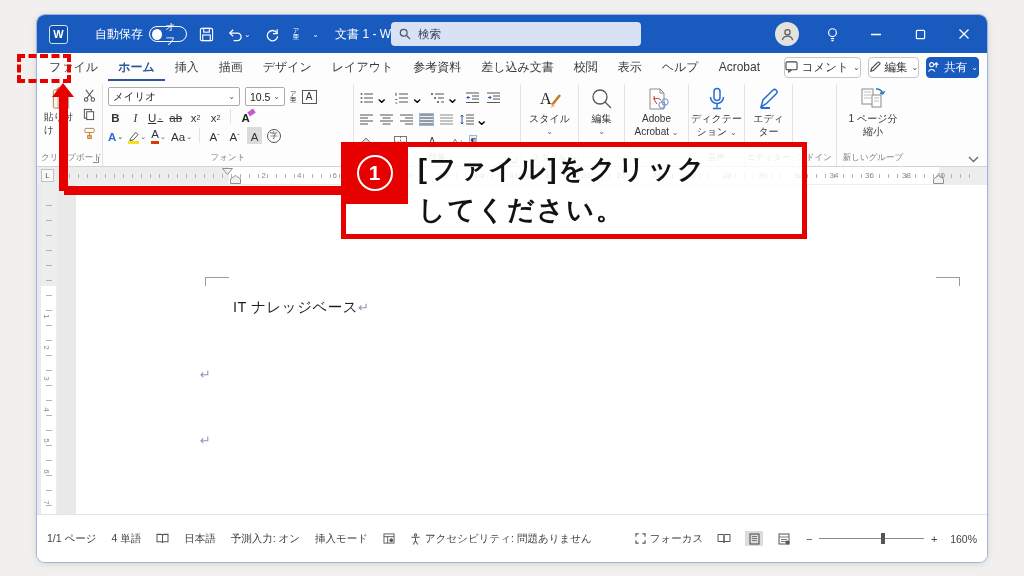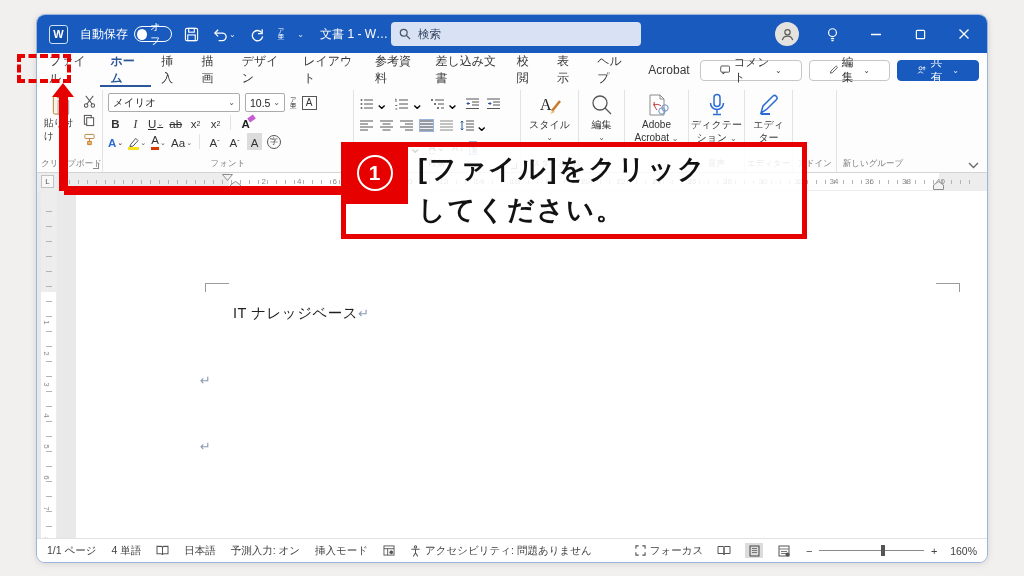--- a/index.html
+++ b/index.html
@@ -8,42 +8,42 @@
 
   
   .window { position:absolute; left:36px; top:14px; width:952px; height:549px; background:#fff;
             border:1px solid #9ab6dd; border-radius:9px; overflow:hidden; display:flex; flex-direction:column;
             box-shadow:0 1px 6px rgba(0,0,0,.12); }
 
   
   .titlebar { flex:0 0 38px; background:#185abd; color:#fff; display:flex; align-items:center; padding:0 12px; position:relative; font-size:12px; }
   .word-logo { width:19px; height:19px; background:#0f4fae; border:1px solid #cfe0f5; border-radius:3px;
                display:flex; align-items:center; justify-content:center; font-size:11px; font-weight:bold; color:#fff; margin-right:12px; }
-  .autosave { display:flex; align-items:center; gap:6px; margin-right:12px; }
+  .autosave { display:flex; align-items:center; gap:6px; margin-right:12px;margin-left:15px; }
   .toggle { width:38px; height:16px; border:1px solid #fff; border-radius:9px; display:flex; align-items:center; padding:0 2px; gap:3px; }
   .toggle .knob { width:11px; height:11px; border-radius:50%; background:#fff; }
   .toggle .state { font-size:10px; }
   .qat { display:flex; align-items:center; gap:13px; margin-right:10px; }
   .qat .ico { display:flex; align-items:center; }
   .ruby-mini { display:flex; flex-direction:column; line-height:6px; font-size:6.5px; text-align:center; }
   .chev { font-size:8px; opacity:.9; }
   .doc-title { margin-left:6px; white-space:nowrap; }
   .searchbox { position:absolute; left:354px; top:7px; width:250px; height:24px; background:#d8e2f4; border-radius:4px;
                display:flex; align-items:center; padding:0 8px; gap:7px; color:#33435e; font-size:11.5px; }
   .tb-right { margin-left:auto; display:flex; align-items:center; gap:22px; }
   .avatar { width:24px; height:24px; border-radius:50%; background:#e4e2df; display:flex; align-items:center; justify-content:center; }
   .winbtn { width:22px; display:flex; justify-content:center; }
 
   
   .tabrow { flex:0 0 28px; background:#fdfdfd; display:flex; align-items:stretch; padding:0 8px 0 2px; font-size:12px; color:#383838; }
   .tabs { display:flex; align-items:stretch; }
   .tab { display:flex; align-items:center; padding:0 10px; cursor:default; }
   .tab.active { color:#2b579a; font-weight:bold; box-shadow:inset 0 -2px 0 #2b579a; }
   .tab-actions { margin-left:auto; display:flex; align-items:center; gap:7px; }
-  .pill-btn { display:flex; align-items:center; gap:4px; height:21px; padding:0 19px; border:1px solid #c6c6c6; border-radius:4px; background:#fff; font-size:11.5px; color:#333; }
+  .pill-btn { display:flex; align-items:center; gap:4px; height:21px; padding:0 0; border:1px solid #c6c6c6; border-radius:4px; background:#fff; font-size:11.5px; color:#333; }
   .pill-btn.share { background:#185abd; border-color:#185abd; color:#fff; }
 
   
   .ribbon { flex:0 0 77px; background:#fdfdfd; border-bottom:1px solid #d4d4d4; display:flex; padding:3px 4px 0 4px; position:relative; }
   .group { position:relative; border-right:1px solid #e3e3e3; padding:0 3px 15px 3px; display:flex; }
   .group-label { position:absolute; bottom:2px; left:0; right:0; text-align:center; font-size:8.5px; color:#7b7b7b; white-space:nowrap; }
   .launcher { position:absolute; right:3px; bottom:3px; width:6px; height:6px; border-right:1px solid #8a8a8a; border-bottom:1px solid #8a8a8a; }
   .paste-btn { width:34px; display:flex; flex-direction:column; align-items:center; font-size:9.5px; color:#333; padding-top:3px; gap:1px; }
   .minicol { display:flex; flex-direction:column; justify-content:flex-start; gap:4px; padding:4px 2px 0 4px; }
   .mbtn { width:16px; height:15px; display:flex; align-items:center; justify-content:center; }
@@ -86,21 +86,21 @@
               background:repeating-linear-gradient(to bottom, transparent 0 14px, #b3b3b3 14px 15px); }
   .vr-num { position:absolute; left:3px; font-size:8px; color:#8a8a8a; transform:rotate(90deg); }
   .page { position:absolute; left:39px; top:0; right:0; bottom:0; background:#fff; }
   .cmark-l { position:absolute; left:129px; top:92px; width:24px; height:9px; border-top:1px solid #9b9b9b; border-left:1px solid #9b9b9b; }
   .cmark-r { position:absolute; left:860px; top:92px; width:24px; height:9px; border-top:1px solid #9b9b9b; border-right:1px solid #9b9b9b; }
   .doc-heading { position:absolute; left:157px; top:113px; font-size:14.5px; color:#1f1f1f; letter-spacing:.5px; }
   .pmark { color:#8b9ab5; font-size:13px; }
   .pmark-line { position:absolute; left:124px; font-size:13px; color:#8b9ab5; }
 
   
-  .statusbar { flex:0 0 19px; background:#fff; border-top:1px solid #e2e2e2; display:flex; align-items:center; padding:4px 10px; gap:15px; font-size:10.5px; color:#3f3f3f; }
+  .statusbar { flex:0 0 19px; background:#fff; border-top:1px solid #e2e2e2; display:flex; align-items:center; padding:16px 10px; gap:15px; font-size:10.5px; color:#3f3f3f; }
   .sb-item { display:flex; align-items:center; gap:4px; white-space:nowrap; }
   .sb-right { margin-left:auto; display:flex; align-items:center; gap:12px; }
   .viewbtn { width:18px; height:15px; display:flex; align-items:center; justify-content:center; }
   .viewbtn.active { background:#dcdcdc; }
   .zoomer { display:flex; align-items:center; gap:6px; }
   .ztrack { position:relative; width:105px; height:11px; }
   .ztrack::before { content:""; position:absolute; left:0; right:0; top:5px; height:1px; background:#8a8a8a; }
   .zthumb { position:absolute; left:62px; top:0; width:4px; height:11px; background:#555; }
   .zsign { font-size:11px; color:#444; width:8px; text-align:center; }
 
@@ -538,20 +538,31 @@
         <span class="lbl">ター</span>
       </div>
       <span class="group-label">エディター</span>
     </div>
 
     <div class="group" style="width:44px">
       <span class="group-label">アドイン</span>
     </div>
 
     <div class="group" style="width:72px;border-right:none">
+      <div class="bigbtn" style="width:100%">
+        <svg width="26" height="24" viewBox="0 0 26 24" fill="none" stroke="#8a8a8a">
+            <rect x="2" y="2" width="11" height="15" fill="#fff"></rect>
+            <path d="M4 5h7M4 8h7M4 11h7" stroke="#bbb"></path>
+            <rect x="12" y="8" width="9" height="12" fill="#fff"></rect>
+            <path d="M14 11h5M14 14h5" stroke="#bbb"></path>
+            <path d="M16 2 a7 7 0 0 1 7 5 M23 7 l1.5-3 M23 7 l-3-1" stroke="#2b79c2" stroke-width="1.4"></path>
+          </svg>
+        <span class="lbl">1 ページ分</span>
+        <span class="lbl">縮小</span>
+      </div>
       <span class="group-label">新しいグループ</span>
     </div>
 
     <span class="ribbon-collapse">
       <svg width="11" height="7" viewBox="0 0 11 7" fill="none" stroke="#666" stroke-width="1.3">
           <path d="M1 1 L5.5 5.5 L10 1"></path>
         </svg>
     </span>
   </div>
 

